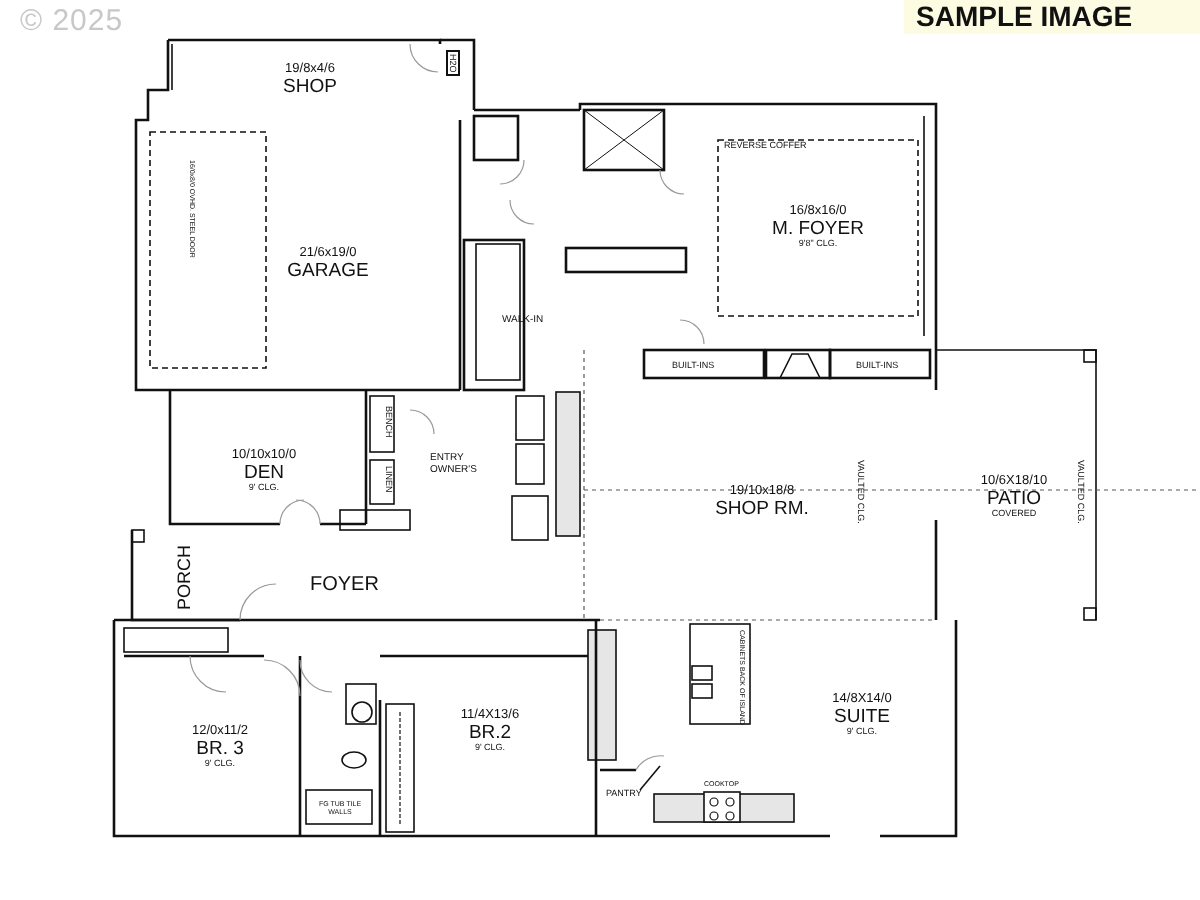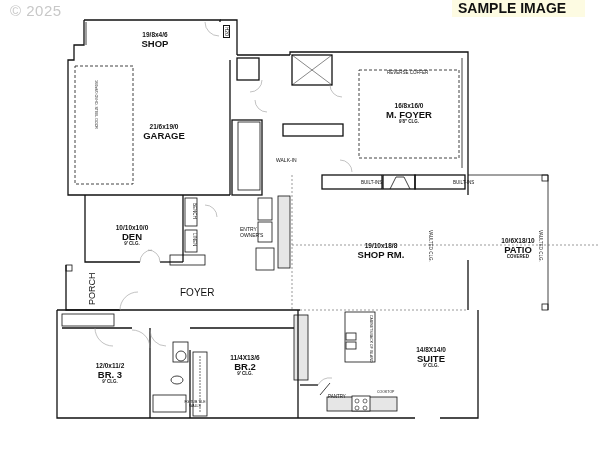--- a/index.html
+++ b/index.html
@@ -1,24 +1,24 @@
 <!DOCTYPE html>
 <html><head>
 <meta charset="utf-8">
 <style>
   html, body { margin: 0; padding: 0; background: #ffffff; }
   body { width: 600px; height: 450px; position: relative; overflow: hidden; font-family: "Liberation Sans", sans-serif; }
   .copyright { position: absolute; left: 10px; top: 2px; font-size: 15px; color: #c8c8c8; letter-spacing: 0.5px; }
-  .sample-banner { position: absolute; left: 452px; top: 0; width: 133px; height: 17px; background: #fdfbe2; font-weight: bold; font-size: 14px; color: #111; padding-left: 6px; line-height: 17px; box-sizing: border-box; }
+  .sample-banner { position: absolute; left: 452px; top: 0; width: 148px; height: 17px; background: #fdfbe2; font-weight: bold; font-size: 14px; color: #111; padding-left: 6px; line-height: 17px; box-sizing: border-box; }
   svg.plan { position: absolute; left: 0; top: 0; }
-  .lbl { position: absolute; text-align: center; color: #111; line-height: 1.05; white-space: nowrap; transform: translateX(-50%); font-weight: bold; }
+  .lbl { position: absolute; text-align: center; color: #111; line-height: 1.05; white-space: nowrap; transform: translateX(-50%); }
   .lbl .dim { font-size: 6.5px; display: block; }
   .lbl .name { font-size: 9.5px; display: block; }
   .lbl .clg { font-size: 4.5px; display: block; }
-  .small { position: absolute; font-size: 4.5px; color: #111; white-space: nowrap; margin-left: 25px; }
+  .small { position: absolute; font-size: 4.5px; color: #111; white-space: nowrap; }
   .vert { position: absolute; font-size: 4.5px; color: #111; white-space: nowrap; transform-origin: left top; transform: rotate(90deg); }
   .vert-big { position: absolute; font-size: 9px; color: #111; white-space: nowrap; transform-origin: left top; transform: rotate(-90deg); }
 </style>
 </head>
 <body>
 
 <div class="copyright">© 2025</div>
 <div class="sample-banner">SAMPLE IMAGE</div>
 
 <svg class="plan" width="600" height="450" viewBox="0 0 600 450" xmlns="http://www.w3.org/2000/svg">
@@ -157,21 +157,21 @@
   <span class="dim">10/10x10/0</span>
   <span class="name">DEN</span>
   <span class="clg">9' CLG.</span>
 </div>
 <div class="small" style="left:215px; top:226px; width:24px; white-space:normal; font-size:5px; line-height:1.2;">ENTRY OWNER'S</div>
 <div class="lbl" style="left:381px; top:243px;">
   <span class="dim">19/10x18/8</span>
   <span class="name">SHOP RM.</span>
 </div>
 <div class="vert" style="left:433px; top:230px;">VAULTED CLG.</div>
-<div class="lbl" style="left:518px; top:238px;">
+<div class="lbl" style="left:507px; top:238px;">
   <span class="dim">10/6X18/10</span>
   <span class="name">PATIO</span>
   <span class="clg">COVERED</span>
 </div>
 <div class="vert" style="left:543px; top:230px;">VAULTED CLG.</div>
 <div class="small" style="left:155px; top:287px; font-size:10px;">FOYER</div>
 <div class="vert-big" style="left:87px; top:305px;">PORCH</div>
 <div class="lbl" style="left:110px; top:363px;">
   <span class="dim">12/0x11/2</span>
   <span class="name">BR. 3</span>

